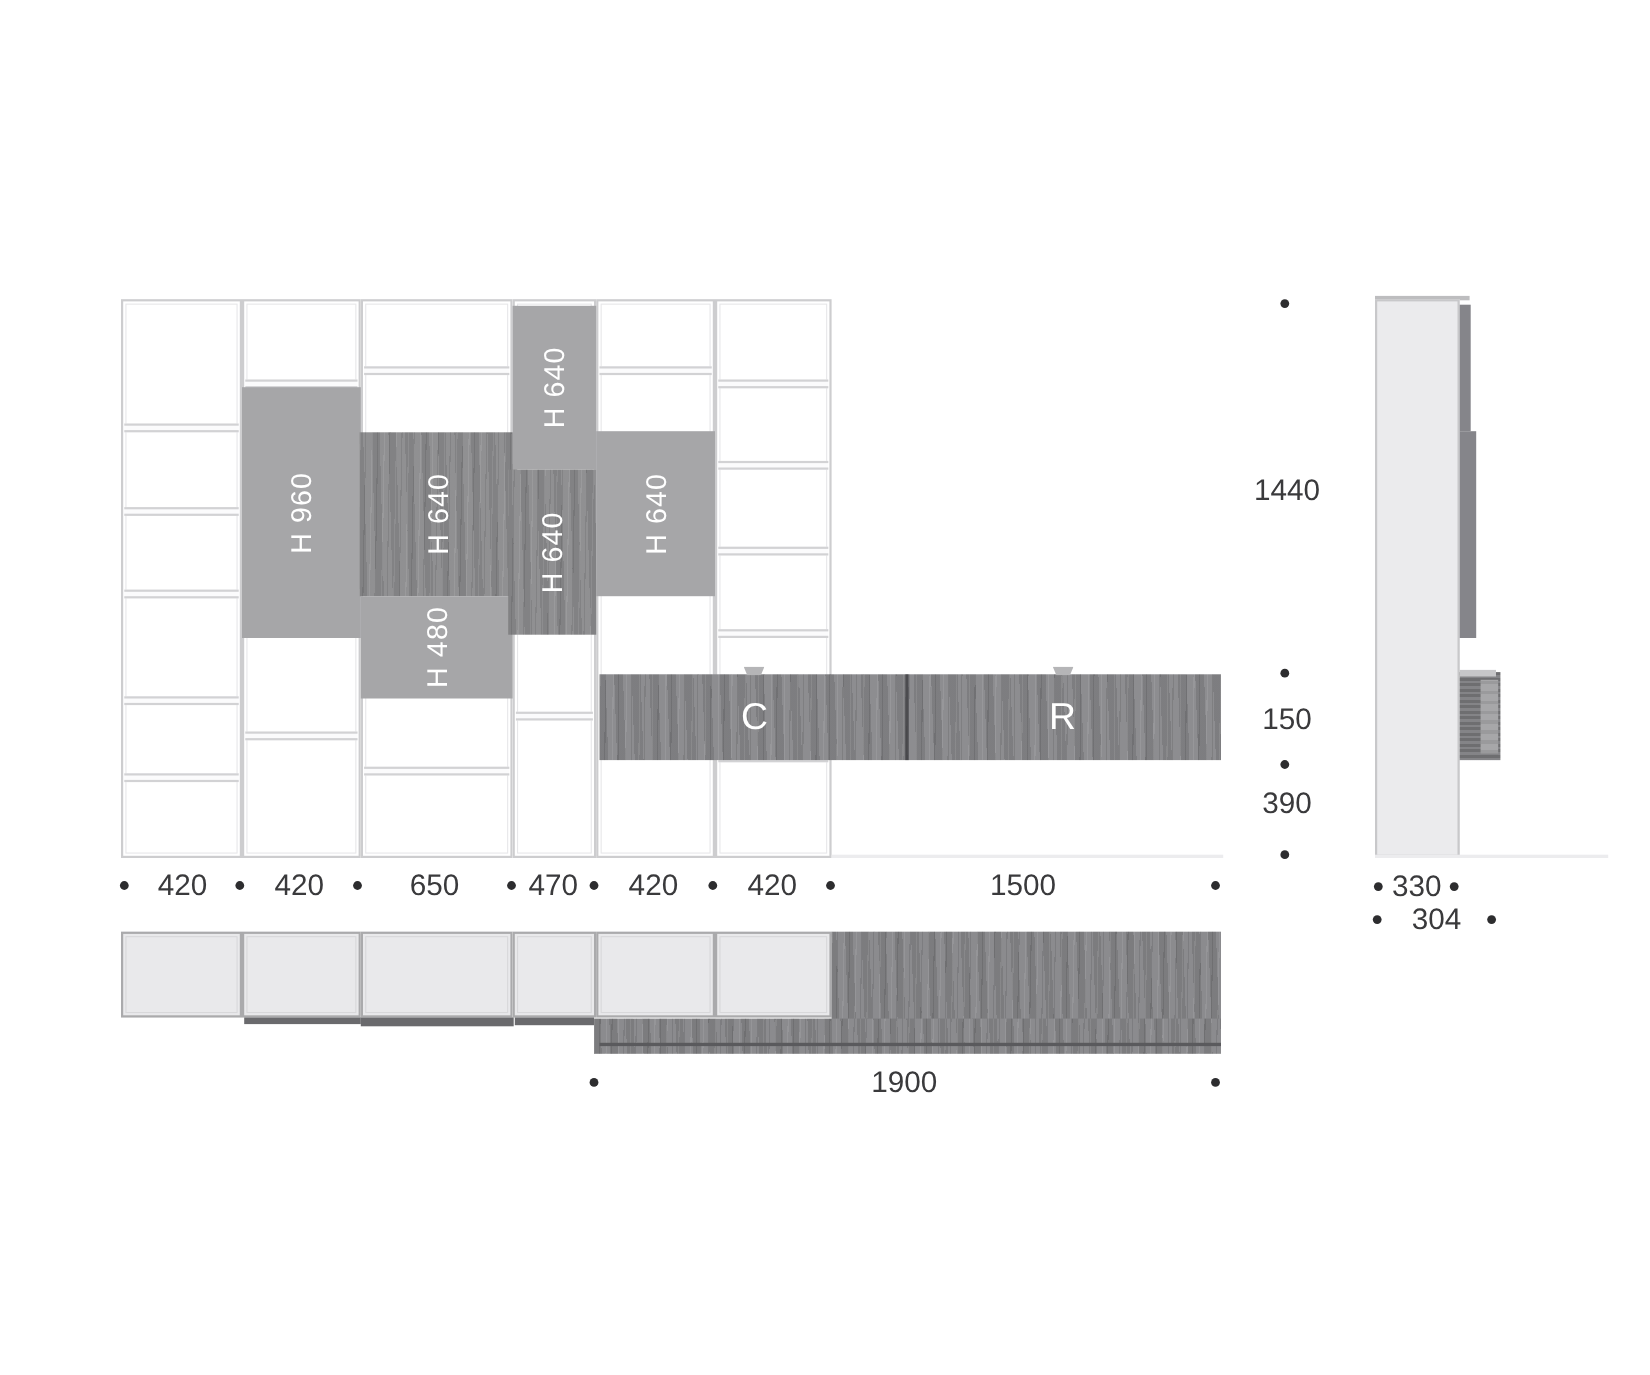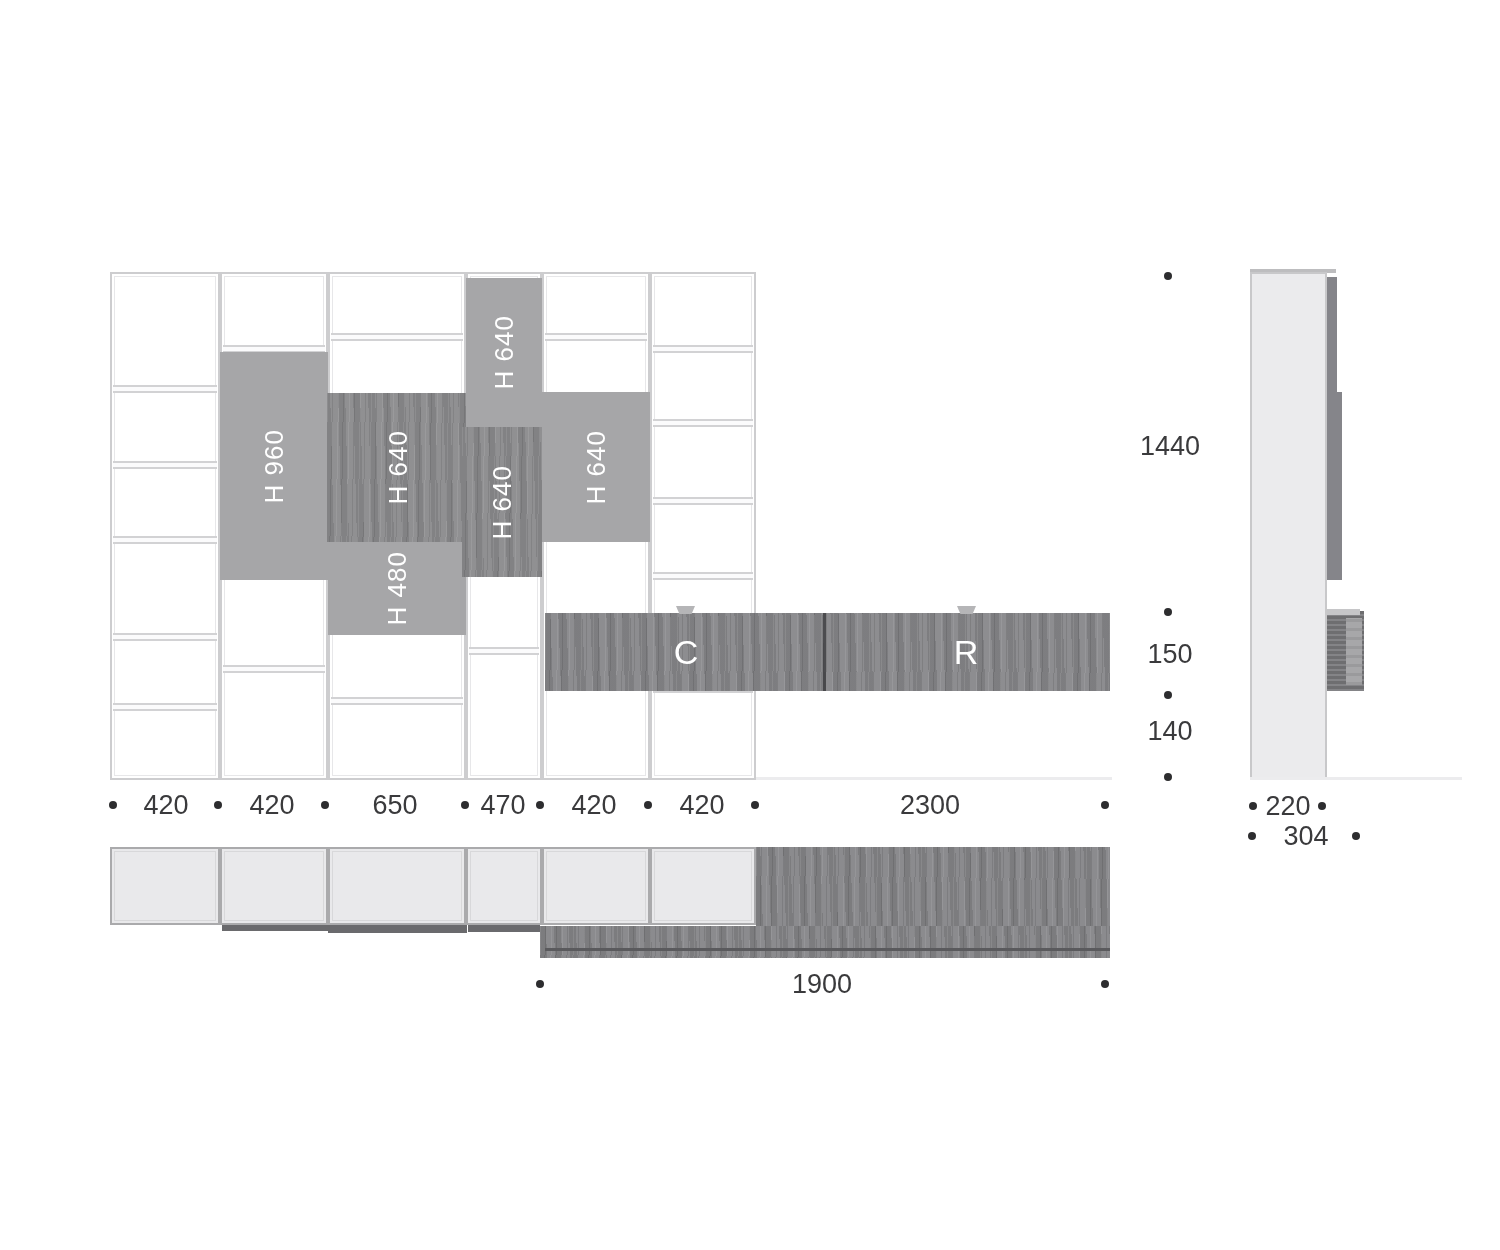--- a/index.html
+++ b/index.html
@@ -185,37 +185,37 @@
     <div class="dot" style="left:540px;top:805px"></div>
     <div class="dot" style="left:648px;top:805px"></div>
     <div class="dot" style="left:755px;top:805px"></div>
     <div class="dot" style="left:1105px;top:805px"></div>
     <div class="dim" style="left:166px;top:805px">420</div>
     <div class="dim" style="left:272px;top:805px">420</div>
     <div class="dim" style="left:395px;top:805px">650</div>
     <div class="dim" style="left:503px;top:805px">470</div>
     <div class="dim" style="left:594px;top:805px">420</div>
     <div class="dim" style="left:702px;top:805px">420</div>
-    <div class="dim" style="left:930px;top:805px">2300</div>
+    <div class="dim" style="left:930px;top:805px">1500</div>
   </div>
 
   <div>
     <div class="dot" style="left:1168px;top:276px"></div>
     <div class="dot" style="left:1168px;top:612px"></div>
     <div class="dot" style="left:1168px;top:695px"></div>
     <div class="dot" style="left:1168px;top:777px"></div>
     <div class="dim" style="left:1170px;top:446px">1440</div>
     <div class="dim" style="left:1170px;top:654px">150</div>
-    <div class="dim" style="left:1170px;top:731px">140</div>
+    <div class="dim" style="left:1170px;top:731px">390</div>
   </div>
 
   <div>
     <div class="dot" style="left:1253px;top:806px"></div>
     <div class="dot" style="left:1322px;top:806px"></div>
-    <div class="dim" style="left:1288px;top:806px">220</div>
+    <div class="dim" style="left:1288px;top:806px">330</div>
     <div class="dot" style="left:1252px;top:836px"></div>
     <div class="dot" style="left:1356px;top:836px"></div>
     <div class="dim" style="left:1306px;top:836px">304</div>
   </div>
 
   <div>
     <div class="dot" style="left:540px;top:984px"></div>
     <div class="dot" style="left:1105px;top:984px"></div>
     <div class="dim" style="left:822px;top:984px">1900</div>
   </div>

